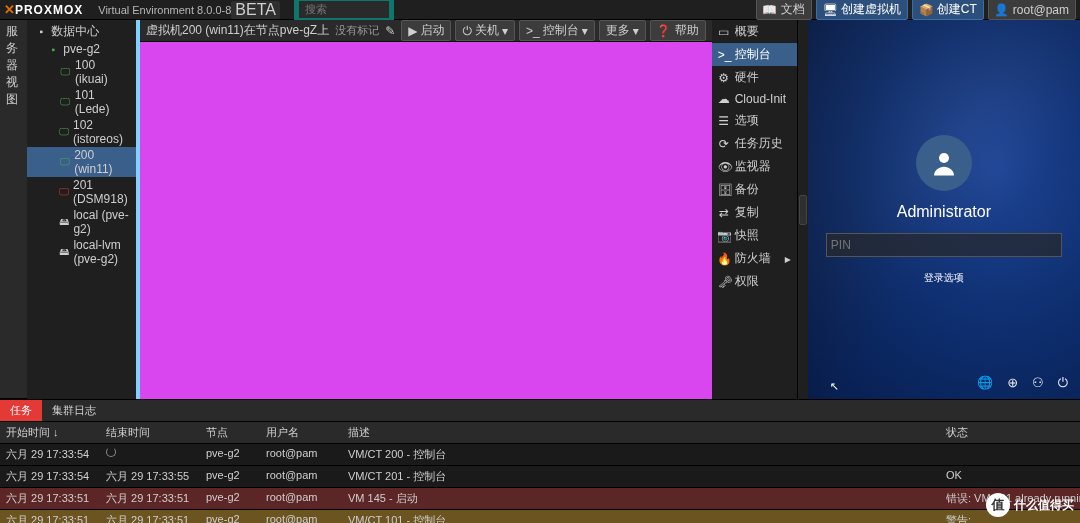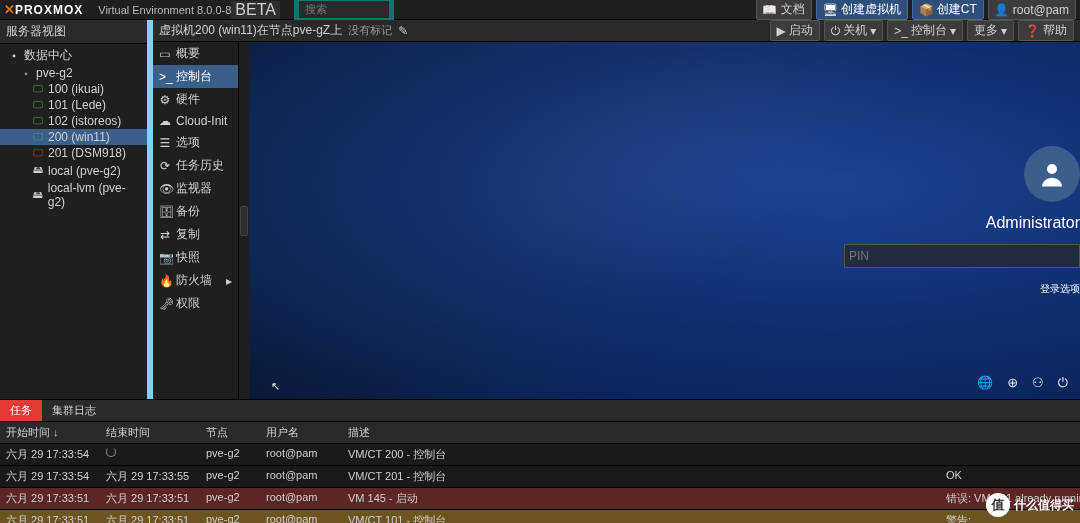--- a/index.html
+++ b/index.html
@@ -9,42 +9,42 @@
 .logo-x{color:#e57000;font-weight:bold;font-size:13px}
 .logo-txt{color:#fff;font-weight:bold;letter-spacing:1px;font-size:12px}
 .ve{color:#b7b7b7;margin-left:15px;font-size:11px}
 .beta{background:#2f2f2f;padding:0 4px;border-radius:2px;font-size:16px}
 .search{margin-left:10px;background:#2a2a2a;border:5px solid #0f766e;padding:1px 6px;width:100px;font-size:11px;color:#777}
 .hbtns{margin-left:auto;display:flex;gap:4px;padding-right:4px}
 .hbtn{background:#3c3c3c;border:1px solid #555;padding:1px 6px;border-radius:2px;font-size:11px;cursor:pointer;display:flex;align-items:center;gap:3px}
 .hbtn.blue{background:#2c4f7c;border-color:#3a6ea5;color:#fff}
 .hbtn.blue span{color:#fff}
 .main{display:flex;height:379px}
-.side{width:153px;background:#1f1f1f;border-right:6px solid #7dd3fc;display:flex;flex-direction:column}
+.side{width:140px;background:#1f1f1f;border-right:4px solid #7dd3fc;display:flex;flex-direction:row}
 .side-hdr{background:#2a2a2a;padding:3px 6px;font-size:11px;border-bottom:1px solid #000;display:flex;gap:6px}
 .tree{padding:2px 0}
 .tn{padding:1px 6px;display:flex;align-items:center;gap:4px;cursor:pointer;font-size:11px}
 .tn.d1{padding-left:8px}.tn.d2{padding-left:20px}.tn.d3{padding-left:32px}
 .tn.sel{background:#3a5f8a}
 .ti{width:12px;text-align:center;font-size:10px}
 .ti.on{color:#4caf50}.ti.off{color:#e53935}
-.content{flex:1;display:flex;flex-direction:column;background:#d946ef}
+.content{flex:1;display:flex;background:#d946ef}
 .crumb{height:22px;background:#2a2a2a;display:flex;align-items:center;padding:0 6px;border-bottom:1px solid #000;gap:6px}
 .ctag{font-size:11px;color:#999}
 .ctools{margin-left:auto;display:flex;gap:4px}
 .cbtn{background:#3c3c3c;border:1px solid #555;padding:1px 6px;border-radius:2px;font-size:11px;cursor:pointer;display:flex;align-items:center;gap:3px}
 .cbody{flex:1;display:flex}
 .menu{width:86px;background:#1f1f1f;border-right:1px solid #000}
 .mi{padding:3px 6px;display:flex;align-items:center;gap:5px;font-size:11px;cursor:pointer}
 .mi.sel{background:#3a5f8a;color:#fff}
 .mi.sel span{color:#fff}
 .mico{width:12px;text-align:center}
 .grip{width:10px;background:#1f1f1f;display:flex;align-items:center;justify-content:center}
 .grip-h{width:8px;height:30px;background:#2f2f2f;border:1px solid #444;border-radius:2px}
-.vnc{flex:1;background:radial-gradient(ellipse at 70% 40%,#2a4f9e 0%,#13306a 50%,#0a1838 100%);display:flex;flex-direction:column;align-items:flex-end;justify-content:center;position:relative}
+.vnc{flex:1;background:radial-gradient(ellipse at 70% 40%,#2a4f9e 0%,#13306a 50%,#0a1838 100%);display:flex;flex-direction:column;align-items:center;justify-content:center;position:relative}
 .vnc::before{content:"";position:absolute;inset:0;background:linear-gradient(135deg,transparent 40%,rgba(0,40,120,.3) 60%)}
 .avatar{width:56px;height:56px;border-radius:50%;background:#3a5f8a;display:flex;align-items:center;justify-content:center;margin-bottom:12px;z-index:1}
 .avatar svg{fill:#fff}
 .uname{color:#fff;font-size:16px;margin-bottom:12px;z-index:1}
 .pin{width:236px;padding:4px;background:rgba(40,40,40,.7);border:1px solid #555;color:#ccc;font-size:12px;z-index:1}
 .opts{color:#fff;font-size:10px;margin-top:14px;z-index:1}
 .wbar{position:absolute;bottom:8px;right:12px;display:flex;gap:14px;z-index:1}
 .wico{color:#fff;opacity:.9;cursor:pointer;font-size:13px}
 .cursor{position:absolute;bottom:6px;left:22px;color:#fff;z-index:1;font-size:11px}
 .bottom{height:96px;border-top:1px solid #000;display:flex;flex-direction:column}
@@ -252,20 +252,21 @@
   <div class="btabs">
     <div class="btab sel">任务</div>
     <div class="btab">集群日志</div>
   </div>
   <div class="bhdr">
     <div class="c0">开始时间 ↓</div>
     <div class="c1">结束时间</div>
     <div class="c2">节点</div>
     <div class="c3">用户名</div>
     <div class="c4">描述</div>
+    <div class="c5">状态</div>
   </div>
   <div id="rows">
       <div class="brow ">
         <div class="c0">六月 29 17:33:54</div>
         <div class="c1"><span class="spin"></span></div>
         <div class="c2">pve-g2</div>
         <div class="c3">root@pam</div>
         <div class="c4">VM/CT 200 - 控制台</div>
         <div class="c5"></div>
       </div>

